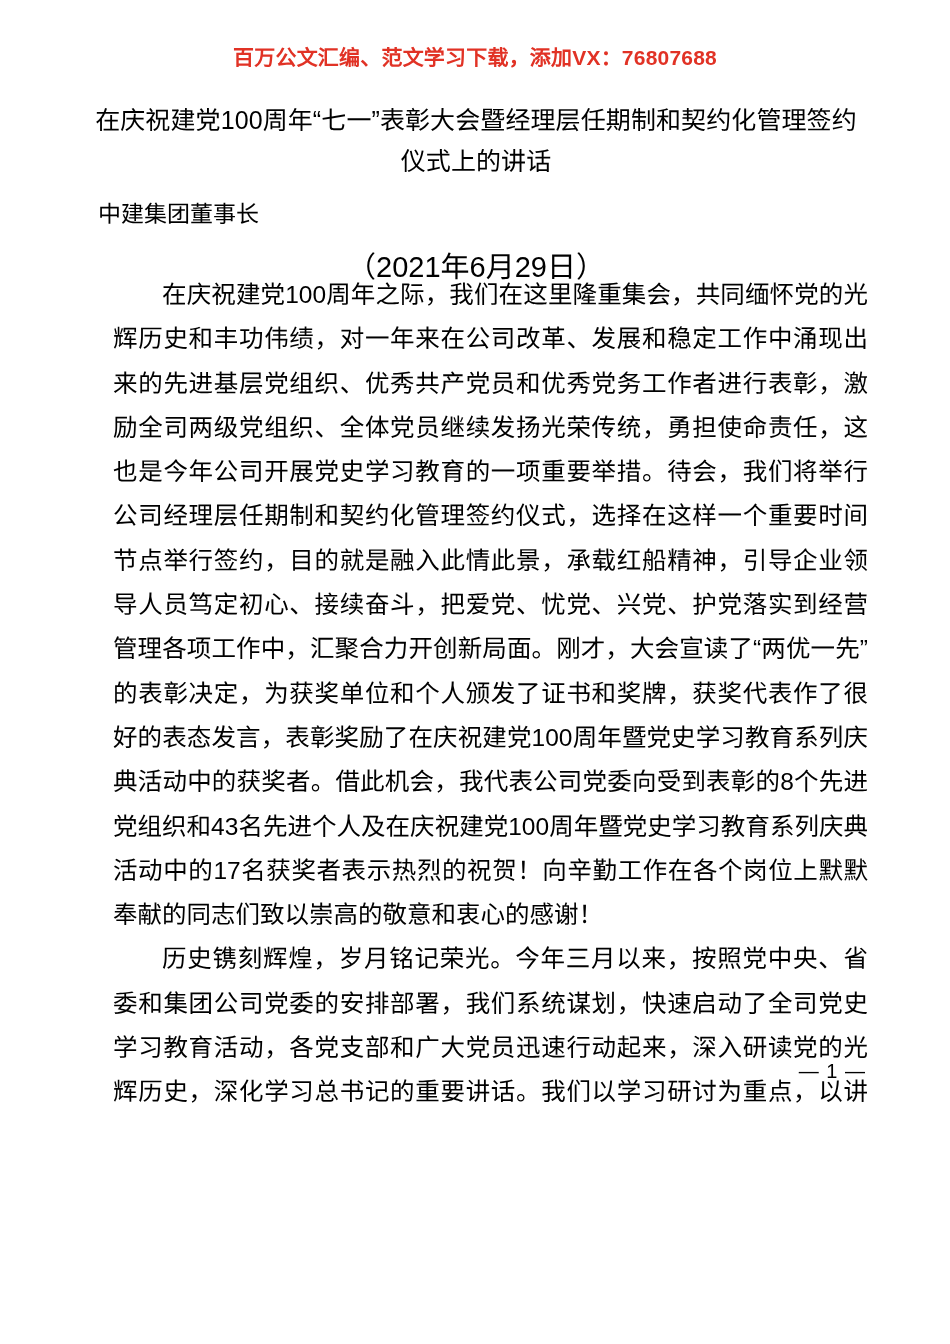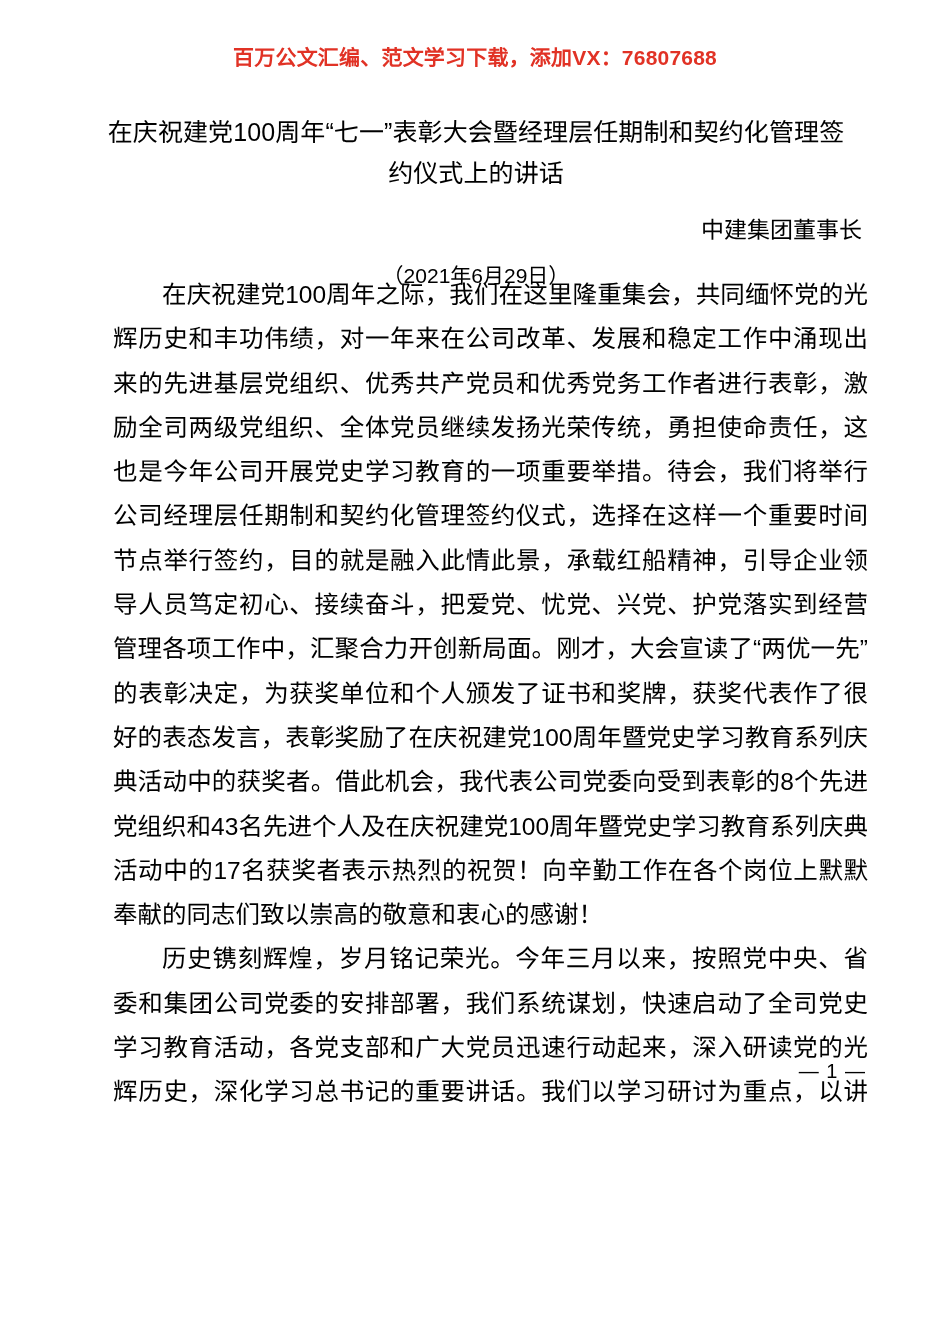--- a/index.html
+++ b/index.html
@@ -44,32 +44,32 @@
     left: 86px;
     top: 96px;
     width: 780px;
     text-align: center;
   }
   .doc-title {
     font-size: 25px;
     line-height: 41px;
     font-weight: 400;
     letter-spacing: 0.1px;
-    margin: 16px;
+    margin: 4px;
     text-align: center;
   }
   .doc-byline {
     font-size: 23px;
     line-height: 41px;
     font-weight: 400;
-    margin: 4px;
-    text-align: right;
+    margin: 12px;
+    text-align: left;
   }
   .doc-date {
-    font-size: 21px;
+    font-size: 29px;
     line-height: 41px;
     font-weight: 400;
     margin: 4px;
     text-align: center;
   }
 
   
   .body-block {
     position: absolute;
     left: 86px;

